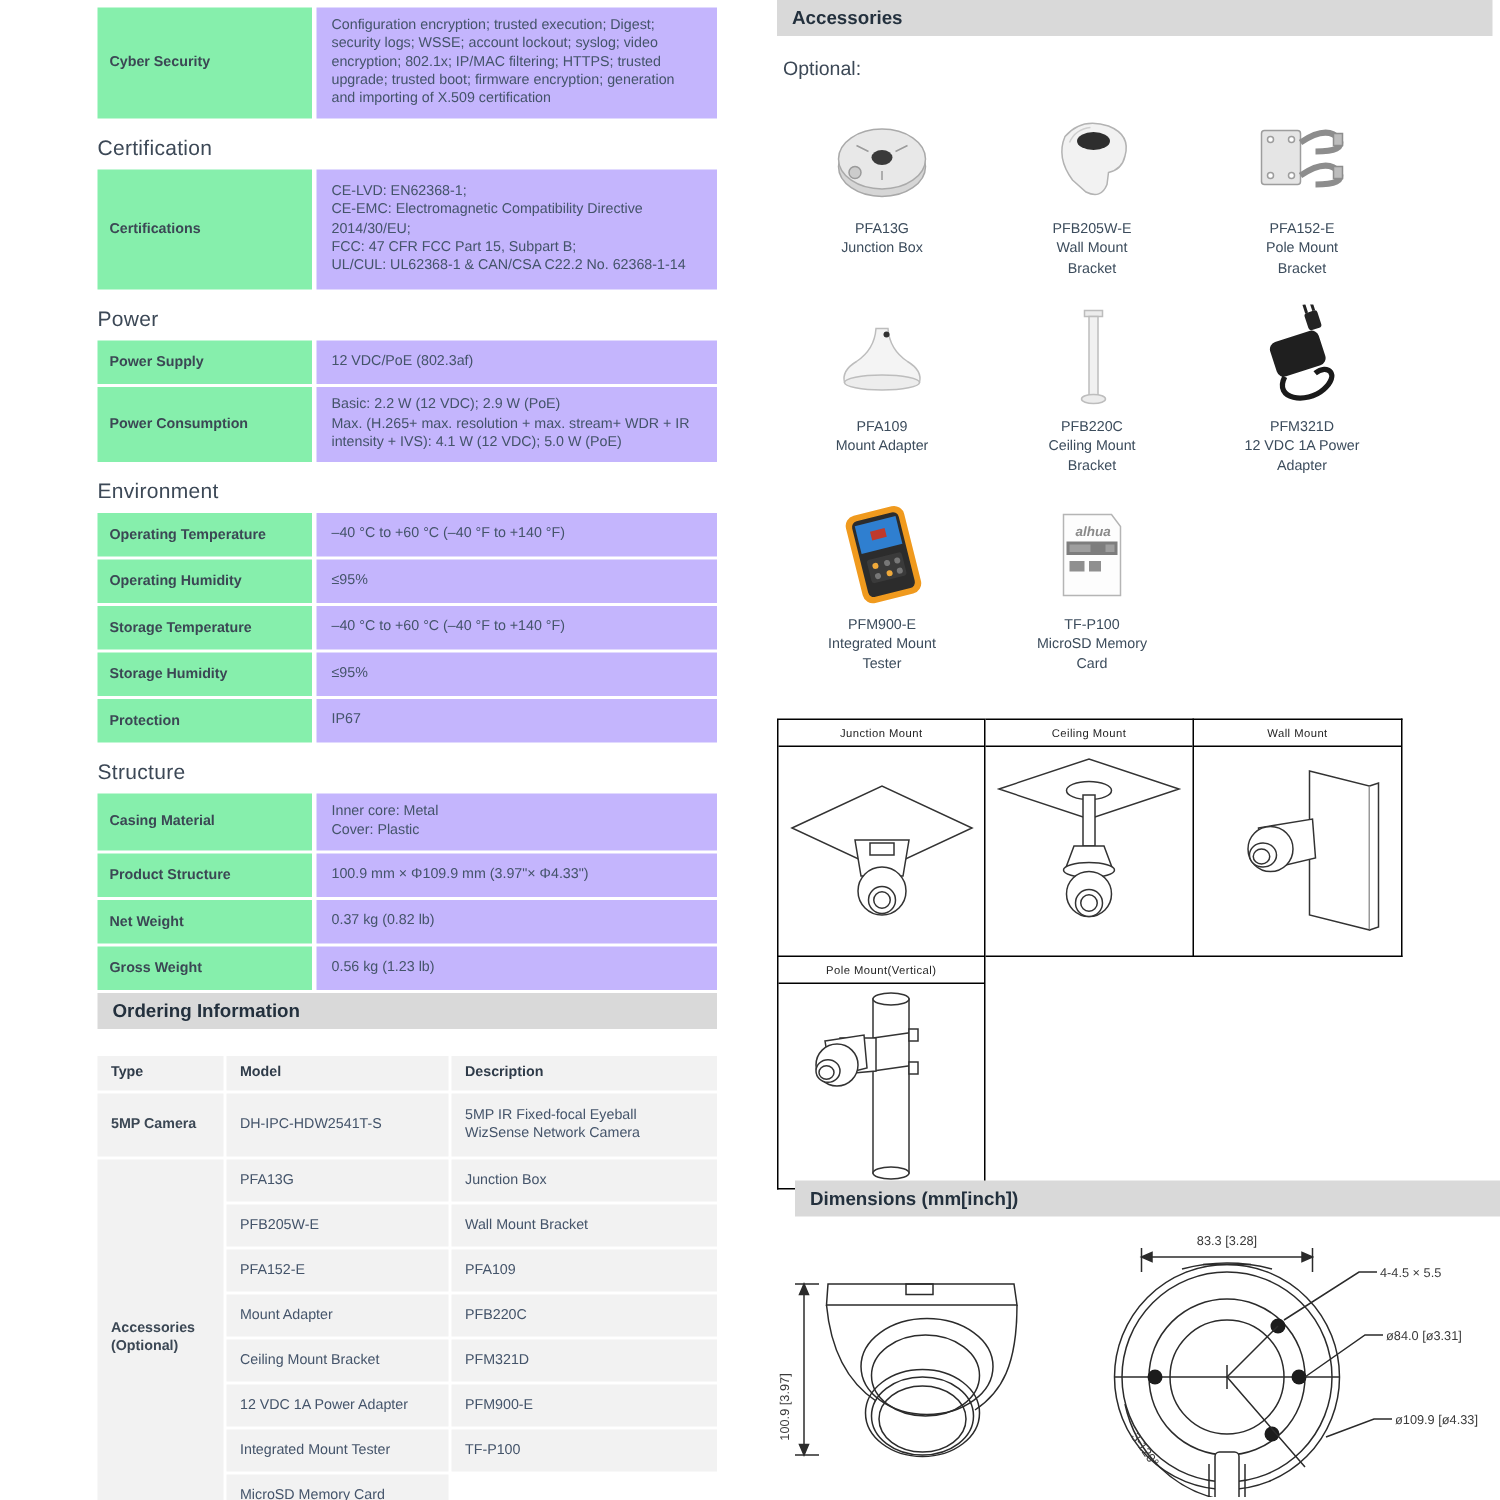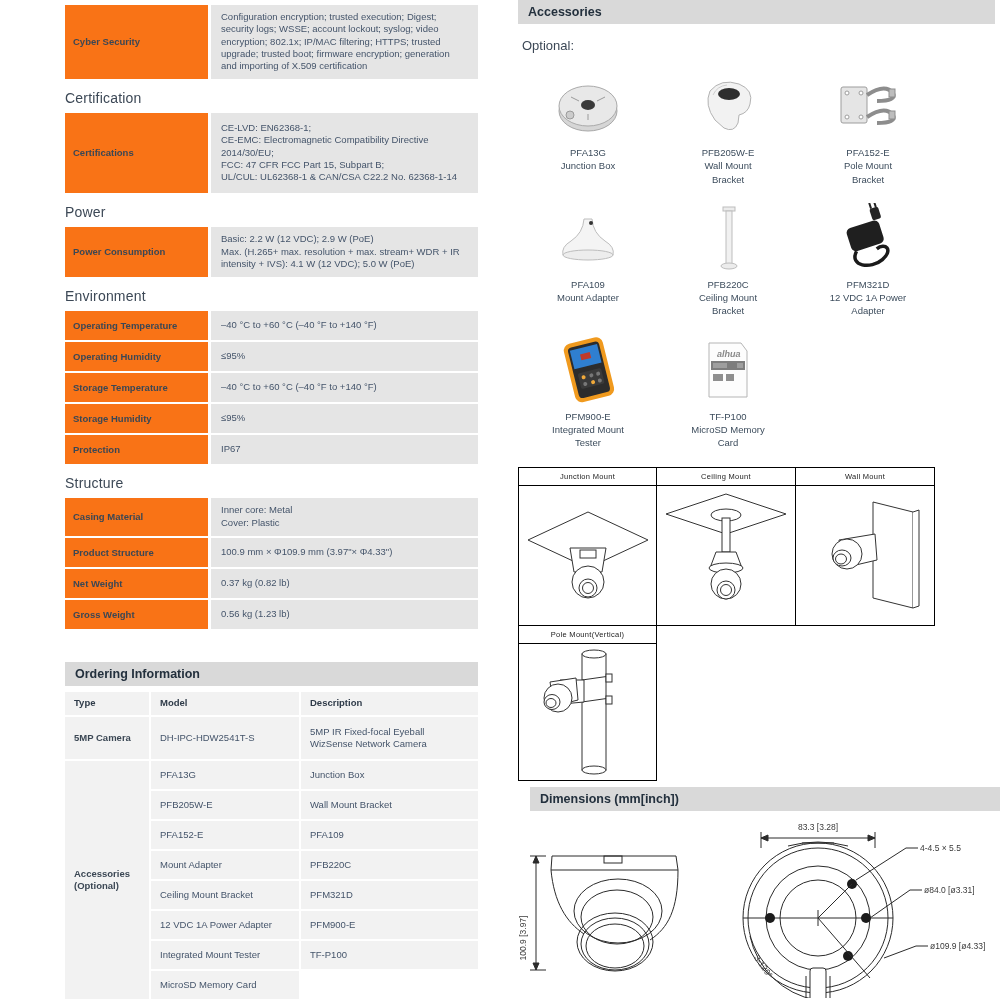--- a/index.html
+++ b/index.html
@@ -6,26 +6,26 @@
   html,body { background:#ffffff; }
   body {
     width:1000px; height:1000px; position:relative; overflow:hidden;
     font-family:"Liberation Sans", sans-serif; color:#3d4c5e;
   }
   
   .left-col { position:absolute; left:65px; top:5px; width:413px; }
   .spec-table { display:flex; flex-direction:column; gap:2px; }
   .spec-row { display:flex; gap:3px; }
   .spec-label {
-    width:143px; background:#f97316; padding:6px 8px;
+    width:143px; background:#86efac; padding:6px 8px;
     font-size:9.5px; font-weight:bold; color:#3b4754;
     display:flex; align-items:center;
   }
   .spec-value {
-    flex:1; background:#e5e5e5; padding:6px 10px;
+    flex:1; background:#c4b5fd; padding:6px 10px;
     font-size:9.5px; color:#44546a; white-space:pre-line; line-height:1.3;
     display:flex; align-items:center;
   }
   .h29 { min-height:29px; } .h38 { min-height:38px; } .h50 { min-height:50px; }
   .h72 { min-height:72px; } .h80 { min-height:80px; }
   .sec-heading {
     font-size:14px; color:#3c4856; margin:11px 0 7px 0; font-weight:400;
     letter-spacing:.2px;
   }
   
@@ -36,40 +36,40 @@
   }
   .order-grid {
     margin-top:6px; display:grid; grid-template-columns:84px 148px 1fr;
     gap:2px;
   }
   .oc {
     background:#f2f2f2; font-size:9.5px; color:#44546a;
     padding:5px 9px; display:flex; align-items:center; min-height:28px;
     white-space:pre-line; line-height:1.3;
   }
-  .oc.head { font-weight:bold; color:#2f3b49; min-height:23px; }
+  .oc.head { font-weight:bold; color:#2f3b49; min-height:23px;margin-top:12px; }
   .oc.bold { font-weight:bold; color:#3b4754; }
   .oc.merged { grid-row:3 / span 8; align-items:center; }
   .oc.camera { min-height:42px; }
   
   .right-col { position:absolute; left:518px; top:0; width:477px; height:1000px; }
   .acc-bar { position:absolute; top:0; left:0; width:477px; }
   .optional { position:absolute; top:38px; left:4px; font-size:13px; color:#3c4856; }
   .acc-grid {
     position:absolute; top:70px; left:0; width:420px;
     display:grid; grid-template-columns:repeat(3,140px); row-gap:16px;
   }
   .acc-card { display:flex; flex-direction:column; align-items:center; }
   .acc-icon { height:72px; display:flex; align-items:center; justify-content:center; }
   .acc-cap {
     text-align:center; font-size:9.5px; color:#3c4c5c; line-height:1.4;
     white-space:pre-line; margin-top:4px;
   }
   
-  .mount-table { position:absolute; top:467px; left:0; }
+  .mount-table { position:absolute; top:479px; left:0; }
   .mount-row { display:flex; }
   .mount-cell { border:1px solid #000; border-left:none; width:139px; }
   .mount-cell:first-child { border-left:1px solid #000; }
   .mount-head {
     height:18px; border-bottom:1px solid #000; display:flex;
     align-items:center; justify-content:center;
     font-size:7.5px; color:#222; letter-spacing:.3px;
   }
   .mount-body { height:139px; display:flex; align-items:center; justify-content:center; }
   .mount-cell.single { border-top:none; }
@@ -97,20 +97,24 @@
       <div class="spec-label h80">Certifications</div>
       <div class="spec-value h80">CE-LVD: EN62368-1;
 CE-EMC: Electromagnetic Compatibility Directive 2014/30/EU;
 FCC: 47 CFR FCC Part 15, Subpart B;
 UL/CUL: UL62368-1 &amp; CAN/CSA C22.2 No. 62368-1-14</div>
     </div>
   </div>
 
   <div class="sec-heading">Power</div>
   <div class="spec-table">
+    <div class="spec-row">
+      <div class="spec-label h29">Power Supply</div>
+      <div class="spec-value h29">12 VDC/PoE (802.3af)</div>
+    </div>
     <div class="spec-row">
       <div class="spec-label h50">Power Consumption</div>
       <div class="spec-value h50">Basic: 2.2 W (12 VDC); 2.9 W (PoE)
 Max. (H.265+ max. resolution + max. stream+ WDR + IR intensity + IVS): 4.1 W (12 VDC); 5.0 W (PoE)</div>
     </div>
   </div>
 
   <div class="sec-heading">Environment</div>
   <div class="spec-table">
     <div class="spec-row">

